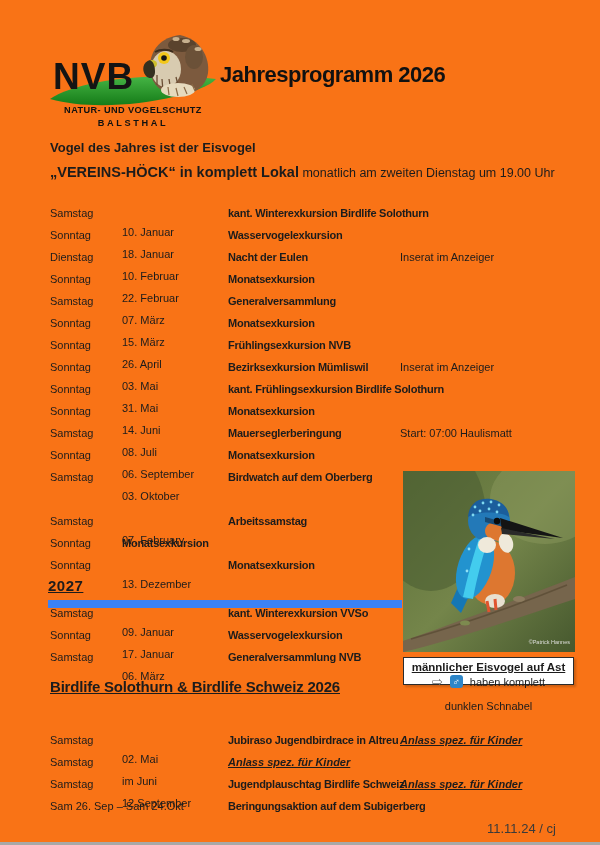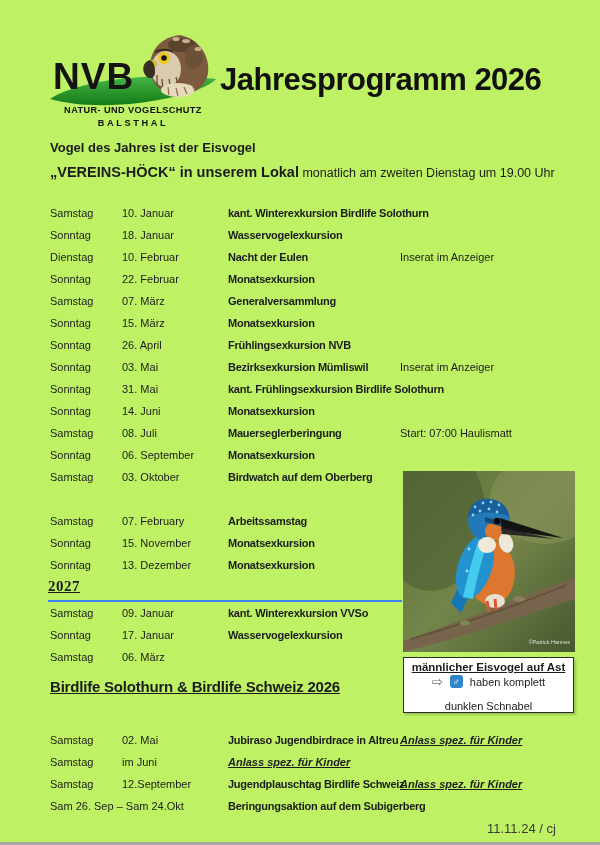--- a/index.html
+++ b/index.html
@@ -1,42 +1,42 @@
 <!DOCTYPE html>
 <html lang="de" style="--male-blue: #2e86c8; --logo-green: #2f9e33;"><head>
 <meta charset="utf-8">
 <style>
   html,body{margin:0;padding:0;background:#ffffff;}
   .page{
-    position:relative;width:600px;height:845px;margin:0 auto;background:#bef264;
+    position:relative;width:600px;height:845px;margin:0 auto;background:#f97316;
     font-family:"Liberation Sans","DejaVu Sans",sans-serif;color:#1c1c1c;overflow:hidden;
     box-shadow:inset 0 -3px 0 #a8a8a8;
   }
   
   .logo{position:absolute;left:48px;top:33px;width:172px;height:97px;}
-  .page-title{position:absolute;left:220px;top:62px;font-size:31px;font-weight:800;letter-spacing:-0.5px;color:#111;}
+  .page-title{position:absolute;left:220px;top:62px;font-size:22px;font-weight:800;letter-spacing:-0.5px;color:#111;}
   
   .intro1{position:absolute;left:50px;top:140px;font-size:13px;font-weight:700;}
   .intro2{position:absolute;left:50px;top:164px;font-size:12.5px;white-space:nowrap;}
   .intro2 .b{font-size:14.5px;font-weight:700;}
   
   .table{position:absolute;left:50px;width:545px;}
   .row{display:flex;height:22px;line-height:22px;font-size:11px;white-space:nowrap;}
   .c-day{width:72px;flex:0 0 72px;overflow:visible;}
-  .c-date{width:106px;flex:0 0 106px;}
+  .c-date{width:106px;flex:0 0 106px;margin-top:19px;}
   .c-event{width:172px;flex:0 0 172px;font-weight:700;letter-spacing:-0.25px;}
   .c-note{flex:1;}
   #table-2026{top:202px;}
-  .h2027{position:absolute;left:48px;top:577px;width:354px;height:23px;border-bottom:2px solid #3b82f6;font-family:Liberation Serif, serif;}
+  .h2027{position:absolute;left:48px;top:577px;width:354px;height:23px;border-bottom:8px solid #3b82f6;}
   .h2027 span{font-size:15px;font-weight:800;text-decoration:underline;letter-spacing:0.5px;}
   #table-2027{top:602px;}
   
   .photo{position:absolute;left:403px;top:471px;width:172px;height:181px;}
   .caption{
-    position:absolute;left:403px;top:657px;width:171px;height:56px;background:#fff;
+    position:absolute;left:403px;top:657px;width:171px;height:28px;background:#fff;
     border:1.5px solid #2b2b2b;box-sizing:border-box;text-align:center;
     box-shadow:2px 2px 2px rgba(0,0,0,0.18);
   }
   .cap-title{font-size:11.5px;font-weight:700;text-decoration:underline;margin-top:3px;}
   .cap-line{display:flex;justify-content:center;align-items:center;gap:7px;margin-top:2px;font-size:11px;}
   .cap-arrow{color:#6b6b6b;font-size:13px;line-height:12px;}
   .male-icon{
     display:inline-flex;align-items:center;justify-content:center;width:13px;height:13px;
     background:var(--male-blue,#2e86c8);color:#fff;border-radius:3px;font-size:10px;font-weight:700;line-height:13px;
   }
@@ -85,21 +85,21 @@
       </g>
 
       <text x="85" y="80" text-anchor="middle" font-size="9.2" font-weight="700" fill="#111" letter-spacing="0.4">NATUR- UND VOGELSCHUTZ</text>
       <text x="85" y="93" text-anchor="middle" font-size="9.2" font-weight="700" fill="#111" letter-spacing="2.6">BALSTHAL</text>
     </svg>
   </div>
 
   <div class="page-title">Jahresprogramm 2026</div>
 
   <div class="intro1">Vogel des Jahres ist der Eisvogel</div>
-  <div class="intro2"><span class="b">„VEREINS-HÖCK“ in unserem Lokal</span><span> monatlich am zweiten Dienstag um 19.00 Uhr</span></div>
+  <div class="intro2"><span class="b">„VEREINS-HÖCK“ in komplett Lokal</span><span> monatlich am zweiten Dienstag um 19.00 Uhr</span></div>
 
   <div class="table" id="table-2026">
       <div class="row">
     <span class="c-day">Samstag</span>
     <span class="c-date">10. Januar</span>
     <span class="c-event">kant. Winterexkursion Birdlife Solothurn</span>
     <span class="c-note"></span>
   </div>
       <div class="row">
     <span class="c-day">Sonntag</span>
@@ -180,21 +180,20 @@
     <span class="c-note"></span>
   </div>
       <div class="row">
     <span class="c-day">Samstag</span>
     <span class="c-date">07. February</span>
     <span class="c-event">Arbeitssamstag</span>
     <span class="c-note"></span>
   </div>
       <div class="row">
     <span class="c-day">Sonntag</span>
-    <span class="c-date">15. November</span>
     <span class="c-event">Monatsexkursion</span>
     <span class="c-note"></span>
   </div>
       <div class="row">
     <span class="c-day">Sonntag</span>
     <span class="c-date">13. Dezember</span>
     <span class="c-event">Monatsexkursion</span>
     <span class="c-note"></span>
   </div>
     </div>
@@ -211,20 +210,21 @@
   </div>
       <div class="row">
     <span class="c-day">Sonntag</span>
     <span class="c-date">17. Januar</span>
     <span class="c-event">Wasservogelexkursion</span>
     <span class="c-note"></span>
   </div>
       <div class="row">
     <span class="c-day">Samstag</span>
     <span class="c-date">06. März</span>
+    <span class="c-event">Generalversammlung NVB</span>
     <span class="c-note"></span>
   </div>
     </div>
 
   <div class="photo">
     <svg width="172" height="181" viewBox="0 0 172 181">
       <defs>
         <linearGradient id="kbg" x1="0" y1="0" x2="1" y2="1">
           <stop offset="0" stop-color="#5d7038"></stop>
           <stop offset="0.5" stop-color="#74854a"></stop>

